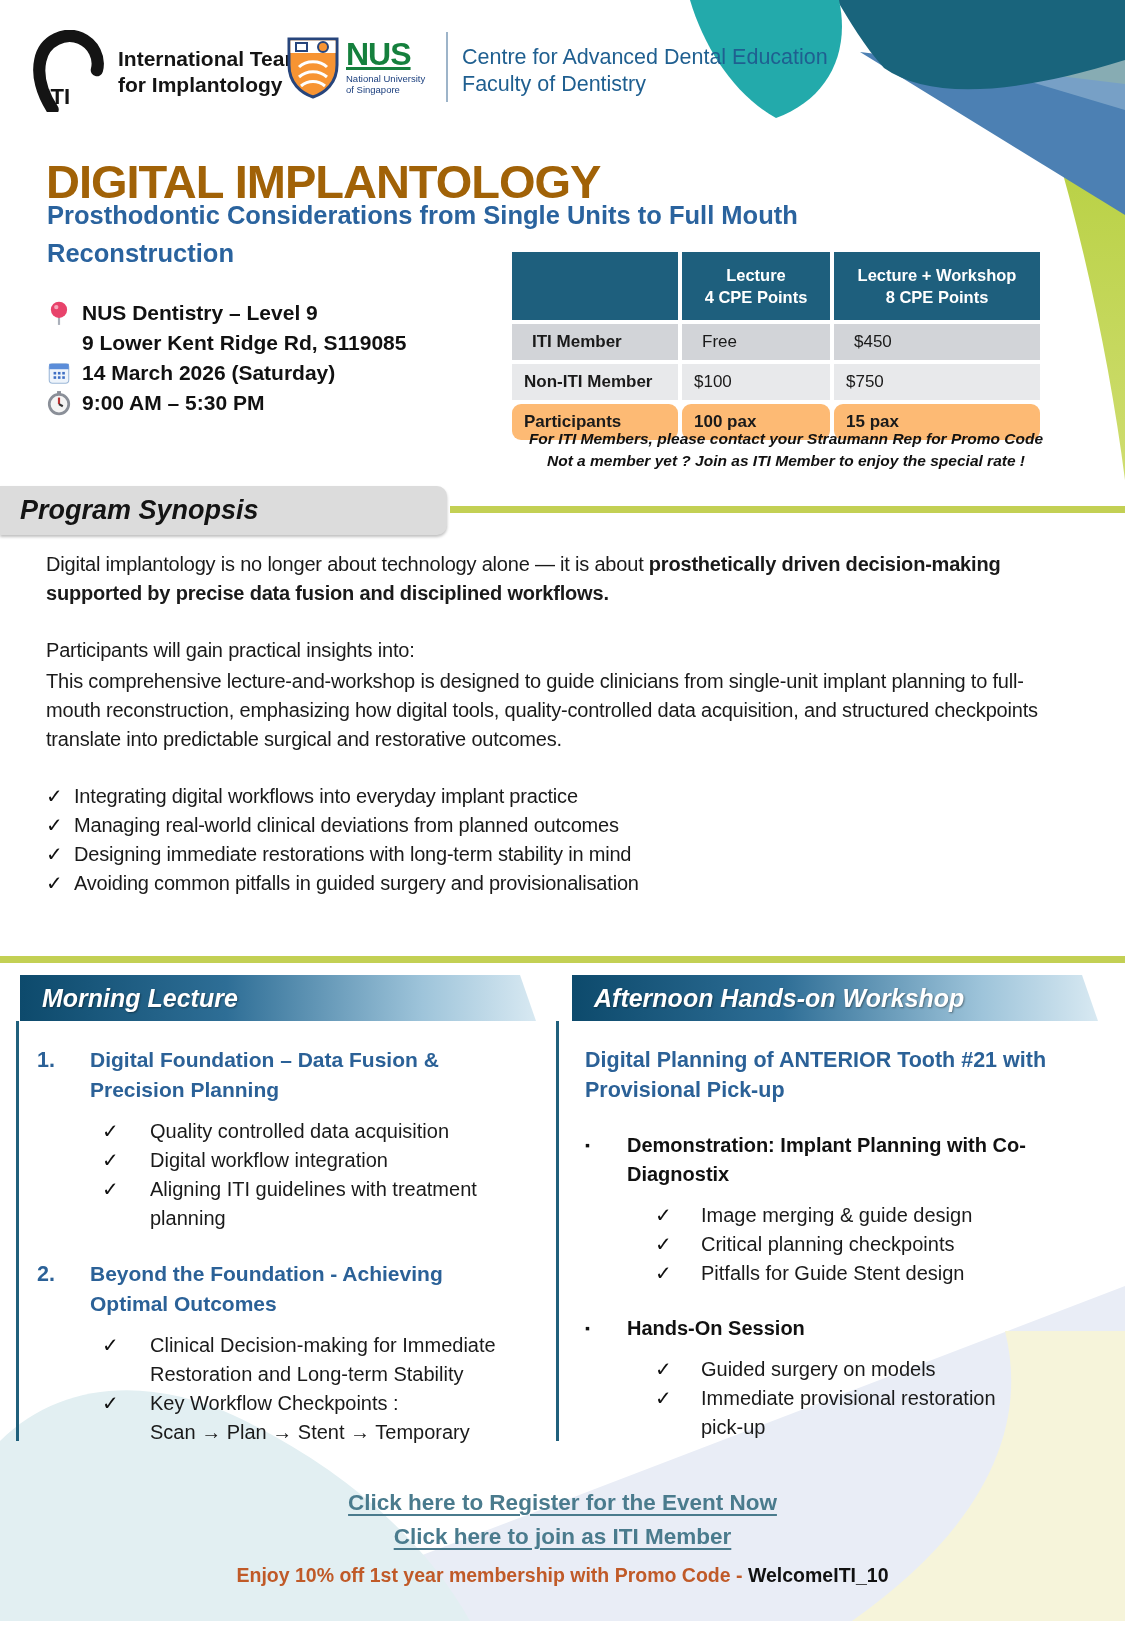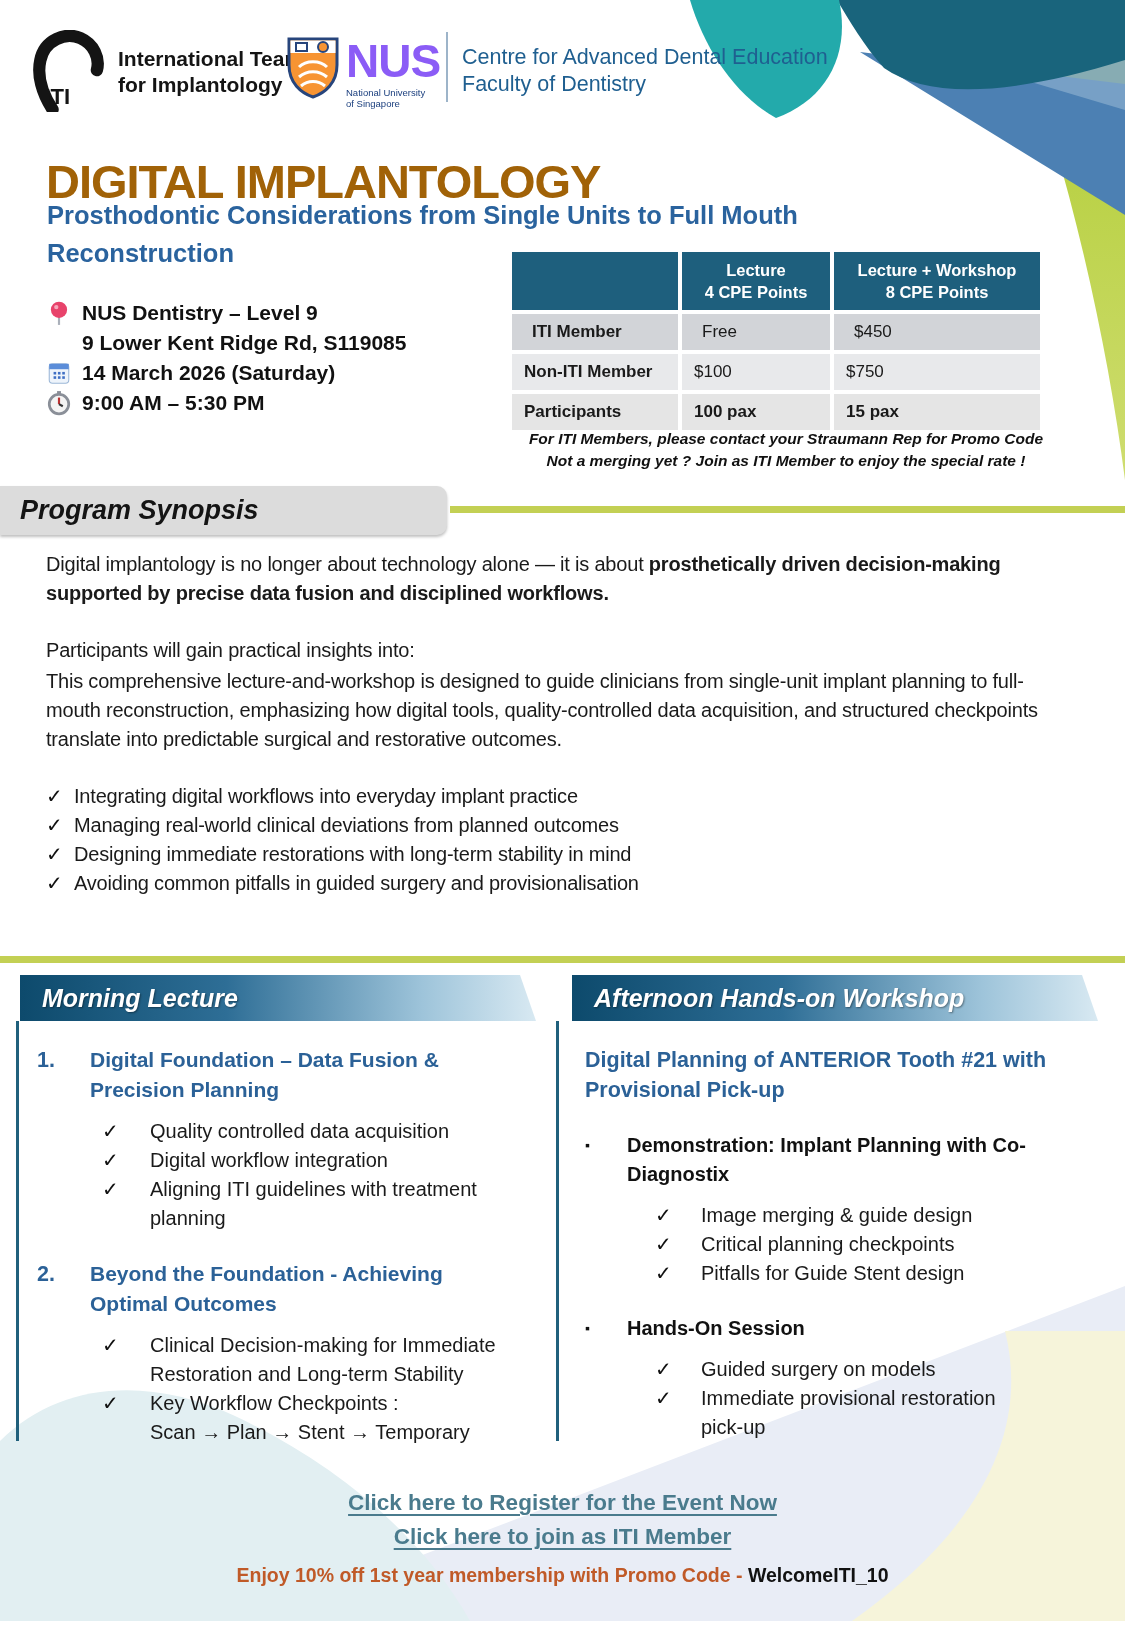--- a/index.html
+++ b/index.html
@@ -10,45 +10,45 @@
   }
   
   .deco{position:absolute;z-index:0;pointer-events:none;}
   .deco.top-right{top:0;right:0;}
   .deco.bottom{left:0;bottom:0;}
   
   .logo-iti-mark{position:absolute;left:28px;top:30px;width:82px;height:82px;}
   .iti-name{position:absolute;left:118px;top:46px;font-size:21px;font-weight:700;color:#141414;line-height:26px;}
   .nus-crest{position:absolute;left:287px;top:36px;width:52px;height:64px;}
   .nus-word{position:absolute;left:346px;top:38px;line-height:1;}
-  .nus-word .abbr{font-size:46px;font-weight:800;color:#8b5cf6;letter-spacing:-1px;}
+  .nus-word .abbr{font-size:32px;font-weight:800;color:#15803d;letter-spacing:-1px;text-decoration:underline;}
   .nus-word .sub{font-size:9.5px;color:#1b3f7e;line-height:11px;margin-top:3px;}
   .logo-divider{position:absolute;left:446px;top:32px;width:2px;height:70px;background:#9db4c9;}
   .dept{position:absolute;left:462px;top:44px;font-size:21.5px;color:#1f5f90;line-height:27px;}
   
   .title{position:absolute;left:46px;top:154px;font-size:47px;font-weight:800;color:#a16207;letter-spacing:-1px;text-align:right;}
   .subtitle{position:absolute;left:47px;top:196px;width:880px;font-size:25.5px;font-weight:700;color:#2a639e;line-height:38px;}
   
   .event{position:absolute;left:46px;top:298px;font-size:21px;font-weight:700;color:#111;}
   .event .row{display:flex;align-items:flex-start;line-height:30px;}
   .event .ic{width:26px;height:26px;margin-right:10px;flex:0 0 26px;margin-top:2px;}
   .event .indent{margin-left:36px;line-height:30px;}
   
   .pricing{position:absolute;left:512px;top:252px;width:528px;display:grid;
     grid-template-columns:166px 148px 206px;grid-auto-rows:auto;gap:4px;font-size:17px;}
   .pricing .cell{display:flex;align-items:center;}
   .pricing .head{background:#1e5f7d;color:#fff;font-weight:700;font-size:16.5px;
-    flex-direction:column;justify-content:center;text-align:center;line-height:22px;height:58px;}
+    flex-direction:column;justify-content:center;text-align:center;line-height:22px;height:68px;}
   .pricing .head.blank{background:#1e5f7d;}
   .pricing .lbl{font-weight:700;padding-left:12px;height:36px;}
   .pricing .val{padding-left:12px;height:36px;}
   .pricing .bold{font-weight:700;}
   .pricing .r0{background:#d2d4d8;padding-left:20px;}
   .pricing .r1{background:#e8e9eb;}
-  .pricing .r2{background:#e5e5e5;}
+  .pricing .r2{background:#fdba74;border-radius:9px;}
   .table-note{position:absolute;left:450px;top:428px;width:672px;text-align:center;
     font-size:15.5px;font-weight:700;font-style:italic;color:#111;line-height:22px;}
   
   .syn-head{position:absolute;left:0;top:486px;width:447px;height:49px;background:#dcdcdc;
     border-radius:0 10px 10px 0;box-shadow:0 2px 3px rgba(0,0,0,.25);
     display:flex;align-items:center;padding-left:20px;box-sizing:border-box;
     font-size:27px;font-weight:700;font-style:italic;color:#141414;z-index:2;}
   .green-line-1{position:absolute;left:450px;top:506px;width:675px;height:7px;background:#c3d054;}
   .green-line-2{position:absolute;left:0;top:956px;width:1125px;height:7px;background:#c3d054;}
   .syn-body{position:absolute;left:46px;top:550px;width:1030px;font-size:20px;line-height:29px;color:#1a1a1a;letter-spacing:-0.2px;}
@@ -228,21 +228,21 @@
     <div class="cell val r1">$100</div>
     <div class="cell val r1">$750</div>
 
     <div class="cell lbl r2">Participants</div>
     <div class="cell val r2 bold">100 pax</div>
     <div class="cell val r2 bold">15 pax</div>
   </div>
 
   <div class="table-note">
     <div>For ITI Members, please contact your Straumann Rep for Promo Code</div>
-    <div>Not a merging yet ? Join as ITI Member to enjoy the special rate !</div>
+    <div>Not a member yet ? Join as ITI Member to enjoy the special rate !</div>
   </div>
 
   <div class="syn-head">Program Synopsis</div>
   <div class="green-line-1"></div>
 
   <div class="syn-body">
     <p><span>Digital implantology is no longer about technology alone — it is about </span><span class="b">prosthetically driven decision-making supported by precise data fusion and disciplined workflows.</span></p>
     <p style="margin-bottom:2px">Participants will gain practical insights into:</p>
     <p>This comprehensive lecture-and-workshop is designed to guide clinicians from single-unit implant planning to full-mouth reconstruction, emphasizing how digital tools, quality-controlled data acquisition, and structured checkpoints translate into predictable surgical and restorative outcomes.</p>
     <ul>

